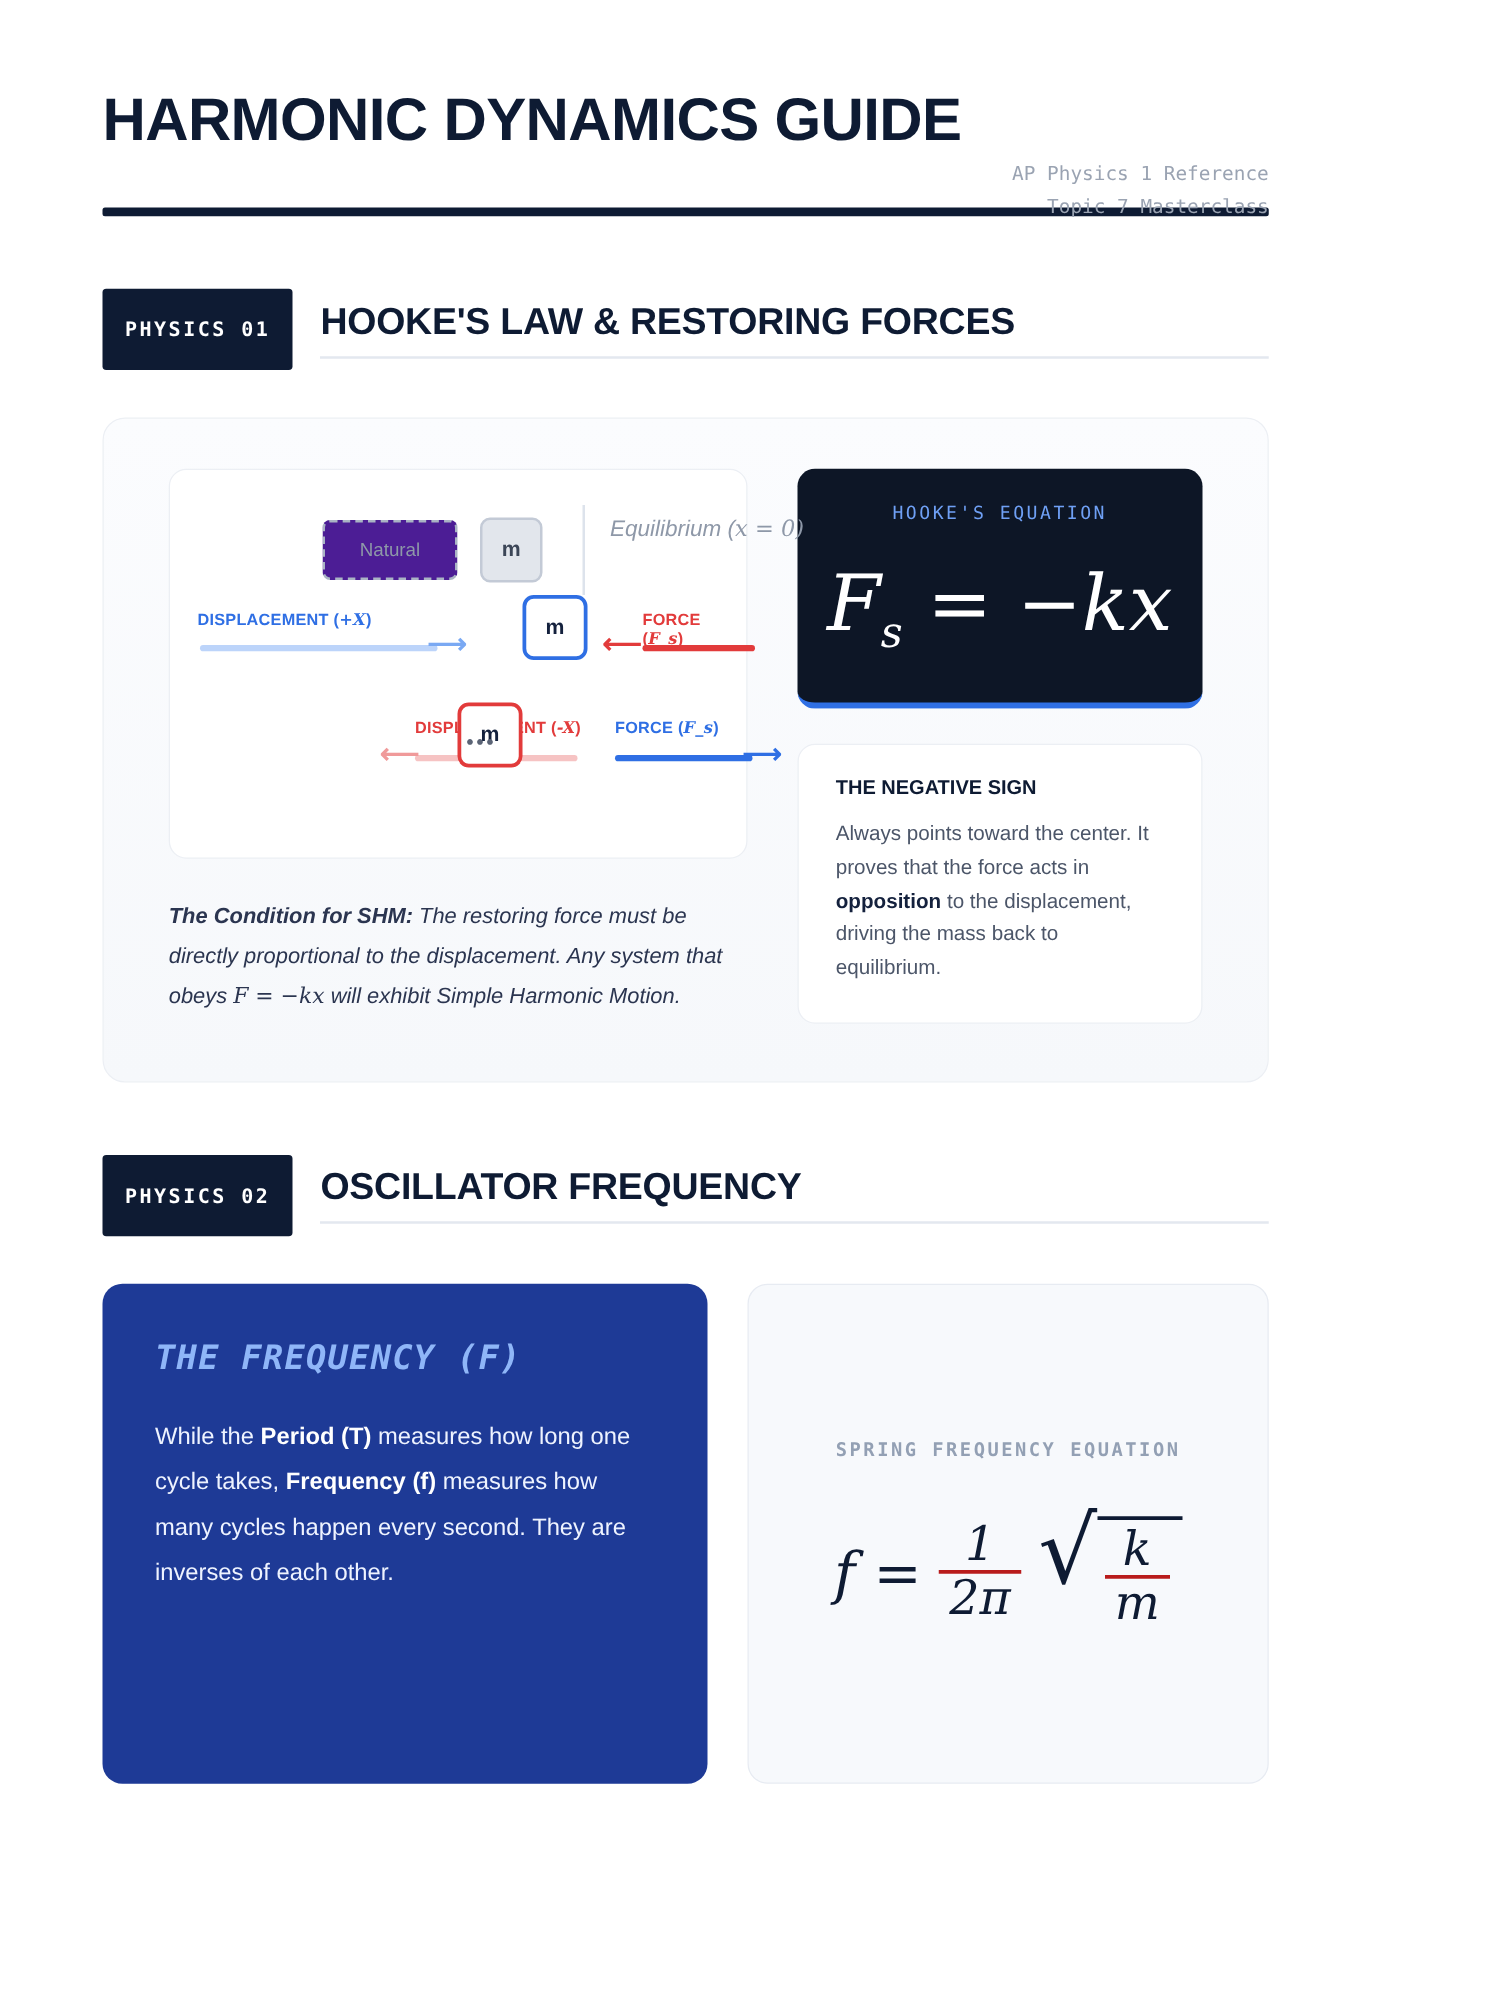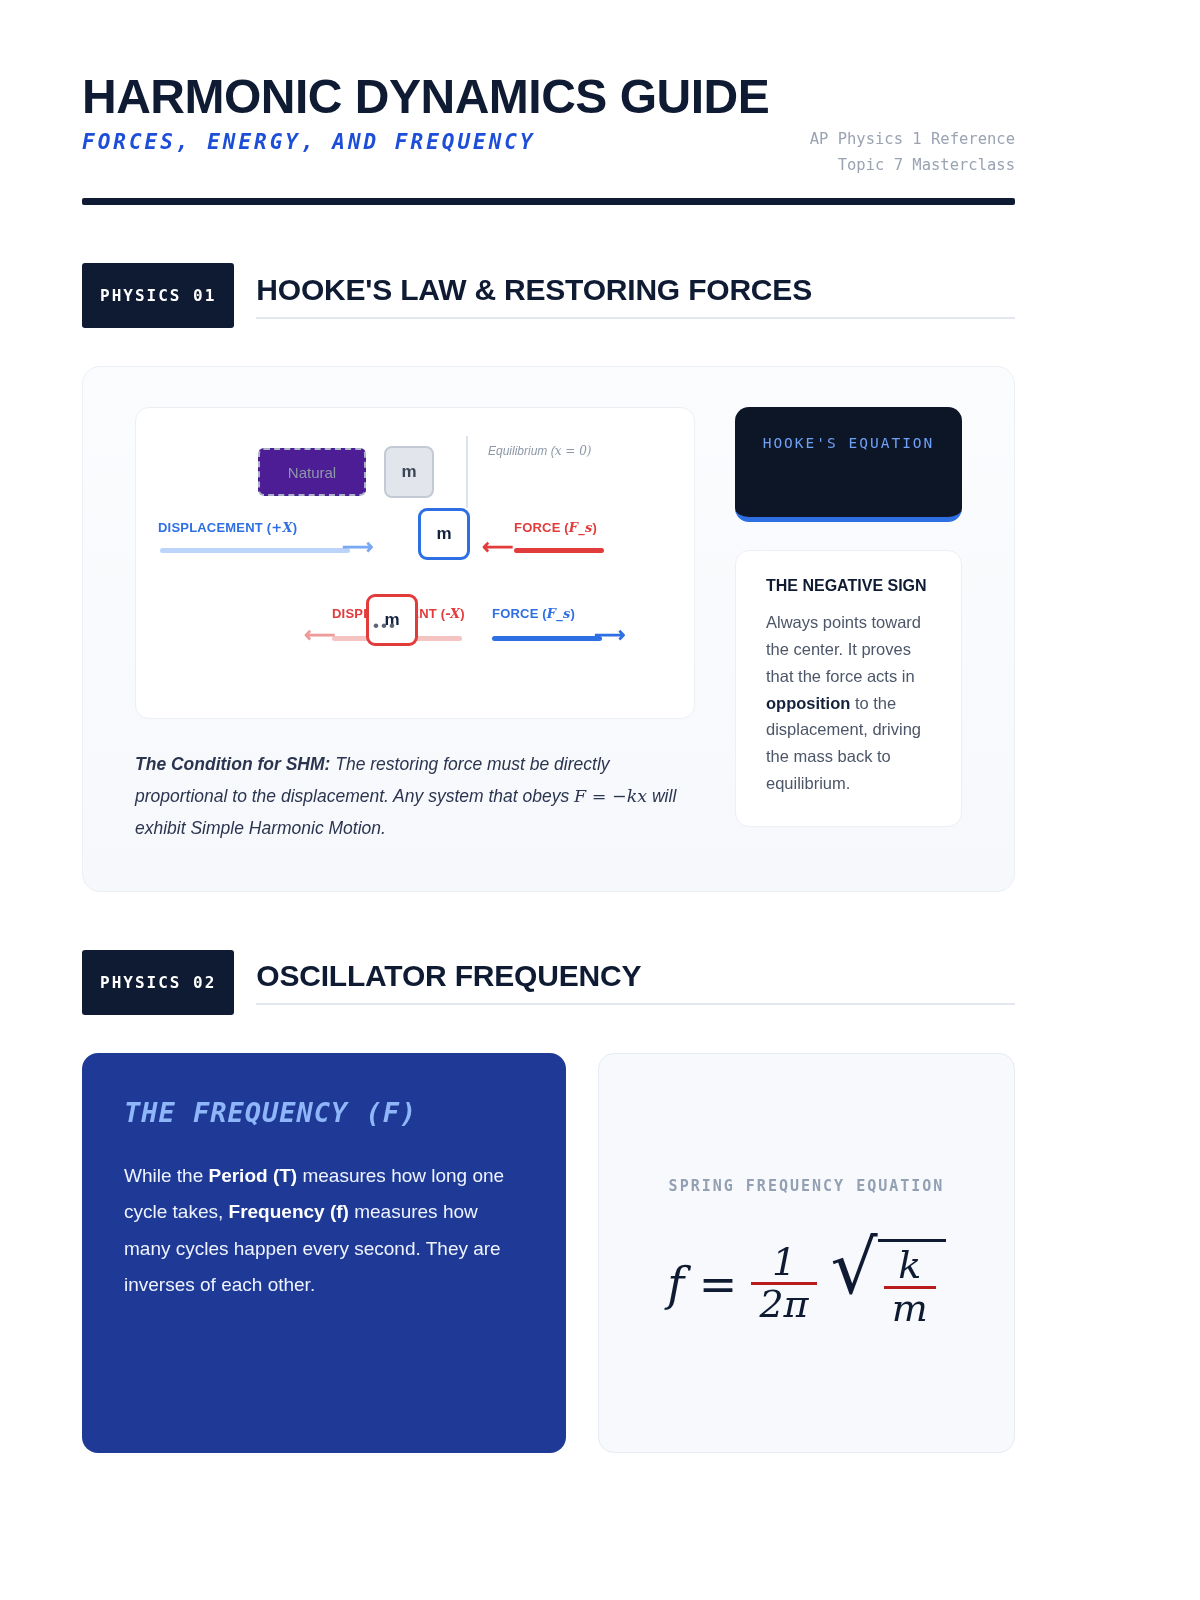--- a/index.html
+++ b/index.html
@@ -131,21 +131,21 @@
     position: absolute;
     left: 330px; top: 28px;
     width: 2px; height: 72px;
     background: #dde3ec;
   }
   .eq-label {
     position: absolute;
     left: 352px; top: 36px;
     width: 170px;
     font-style: italic;
-    font-size: 12px;
+    font-size: 18px;
     color: #8e98a8;
     line-height: 1.25;
   }
   .eq-label .mathi { font-family: "DejaVu Serif", serif; font-style: italic; }
 
   .lbl { position: absolute; font-size: 13px; font-weight: 700; letter-spacing: .2px; }
   .lbl-blue { color: #2f6fe4; }
   .lbl-red  { color: #e23b3b; }
   .mathi { font-family: "DejaVu Serif", serif; font-style: italic; }
 
@@ -313,21 +313,20 @@
     align-items: center;
   }
 </style>
 </head>
 <body>
 
 <div class="page">
 
   <div class="header">
     <h1 class="doc-title">HARMONIC DYNAMICS GUIDE</h1>
-    <p class="doc-subtitle">FORCES, ENERGY, AND FREQUENCY</p>
     <div class="header-meta">
       <div>AP Physics 1 Reference</div>
       <div>Topic 7 Masterclass</div>
     </div>
     <div class="rule"></div>
   </div>
 
   <div class="section-head">
     <div class="chip">PHYSICS 01</div>
     <div class="section-title-wrap">
@@ -390,20 +389,23 @@
       </div>
 
       <div class="caption">
         <b>The Condition for SHM:</b><span> The restoring force must be directly proportional to the displacement. Any system that obeys </span><span class="mathi">F = −kx</span><span> will exhibit Simple Harmonic Motion.</span>
       </div>
     </div>
 
     <div class="panel-right">
       <div class="eqcard">
         <div class="eqcard-label">HOOKE'S EQUATION</div>
+        <div class="eqcard-formula">
+          <span>F</span><sub>s</sub><span> = −kx</span>
+        </div>
       </div>
 
       <div class="note">
         <div class="note-title">THE NEGATIVE SIGN</div>
         <div class="note-body">
           <span>Always points toward the center. It proves that the force acts in </span><b>opposition</b><span> to the displacement, driving the mass back to equilibrium.</span>
         </div>
       </div>
     </div>
   </div>

